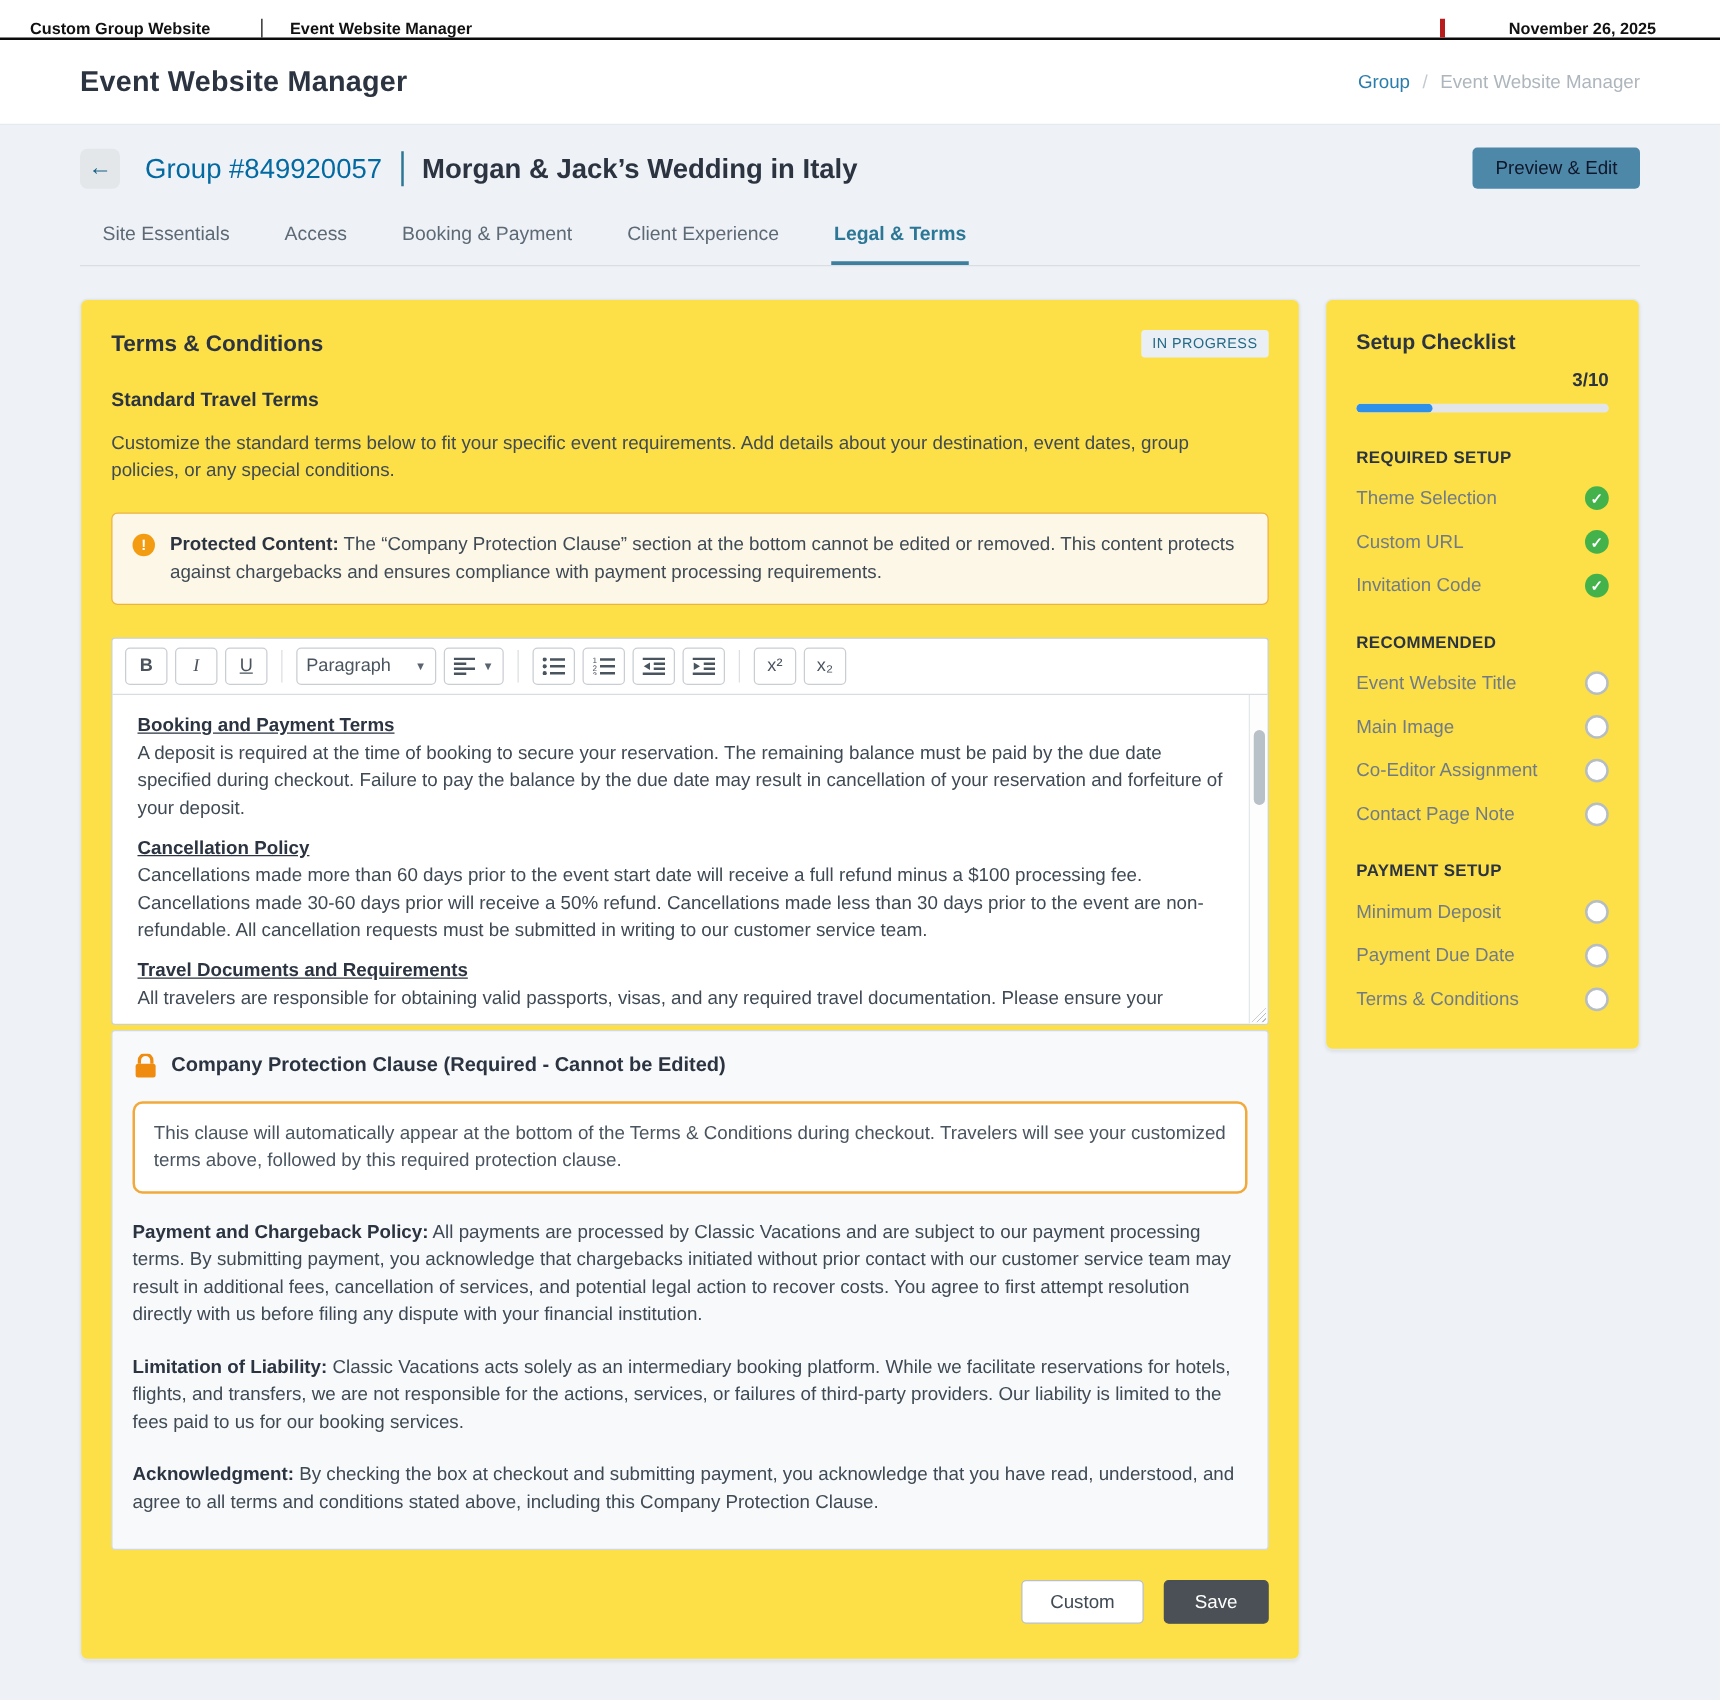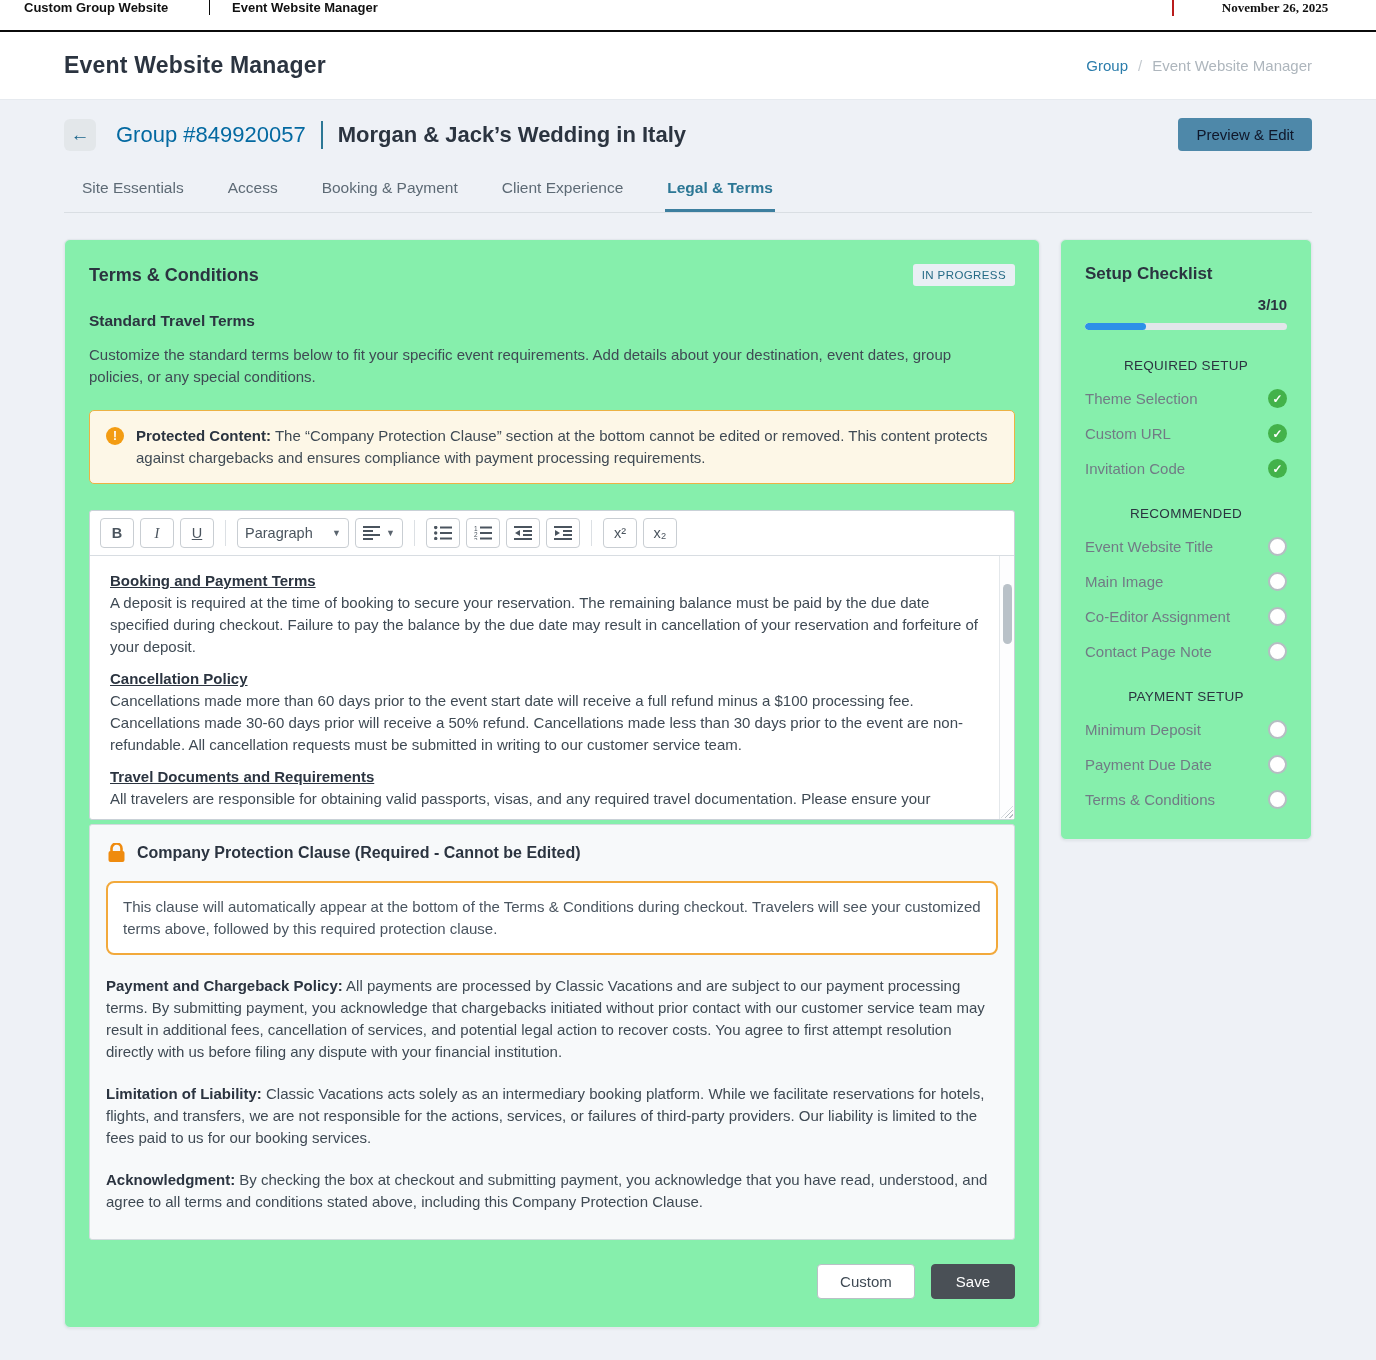--- a/index.html
+++ b/index.html
@@ -1,23 +1,23 @@
 <!DOCTYPE html>
 <html><head>
 <meta charset="utf-8">
 <style>
   * { margin:0; padding:0; box-sizing:border-box; }
   html,body { width:1376px; height:1360px; font-family:"Liberation Sans", sans-serif; background:#eef1f6; }
 
   
-  .topbar { display:flex; height:32px; background:#fff; border-bottom:2px solid #0b0b0b; align-items:flex-start; }
+  .topbar { display:flex; height:32px; background:#fff; border-bottom:2px solid #0b0b0b; align-items:flex-end; }
   .topbar-cell { display:flex; align-items:center; font-size:13px; font-weight:600; color:#111; }
   .tb1 { width:210px; padding-left:24px; border-right:1px solid #0b0b0b; }
   .tb2 { padding-left:22px; flex:1; }
-  .tb3 { width:204px; justify-content:center; border-left:2px solid #b91c1c;font-family:Liberation Serif, serif; }
+  .tb3 { width:224px; justify-content:center; border-left:4px solid #b91c1c; }
 
   
   .header { height:68px; background:#fff; display:flex; align-items:center; justify-content:space-between; padding:0 64px; border-bottom:1px solid #e6eaef; }
   .page-title { font-size:23px; font-weight:700; color:#2b3440; letter-spacing:.2px; }
   .breadcrumb { font-size:15px; display:flex; gap:10px; align-items:center; }
   .bc-link { color:#2a7cab; cursor:pointer; }
   .bc-sep { color:#c3c9cf; }
   .bc-cur { color:#aeb6bd; }
 
   
@@ -29,21 +29,21 @@
   .event-title { font-size:22px; color:#2b3440; font-weight:600; }
   .preview-btn { margin-left:auto; background:#4e88a9; color:#0f172a; border:none; border-radius:4px; font-size:15px; padding:8px 18px; cursor:pointer; font-family:inherit; }
 
   .tabs-row { display:flex; gap:40px; margin-top:20px; border-bottom:1px solid #d9dee3; padding-left:16px; }
   .tab { font-size:15.5px; color:#5d6a75; padding:8px 2px 12px; cursor:pointer; border-bottom:3px solid transparent; }
   .tab.active { color:#2c7795; font-weight:600; border-bottom-color:#3d7f9f; }
 
   .columns { display:flex; gap:20px; margin-top:26px; align-items:flex-start; }
 
   
-  .card { background:#86efac; border:1px solid #e2e7ec; border-radius:6px; box-shadow:0 1px 3px rgba(20,30,40,.07); }
+  .card { background:#fde047; border:1px solid #e2e7ec; border-radius:6px; box-shadow:0 1px 3px rgba(20,30,40,.07); }
   .main-card { width:976px; padding:24px 24px 28px; }
   .main-head { display:flex; align-items:center; justify-content:space-between; }
   .section-title { font-size:18px; font-weight:700; color:#2b3440; }
   .status-badge { background:#e9eff4; color:#256a86; font-size:11.5px; font-weight:400; letter-spacing:.4px; padding:5px 9px; border-radius:3px; }
   .subsection-title { font-size:15.5px; font-weight:700; color:#2b3440; margin-top:26px; }
   .description { font-size:15px; color:#3f4a54; line-height:22px; margin-top:14px; max-width:920px; }
 
   .warning-box { margin-top:22px; background:#fdf7e7; border:1px solid #ecb244; border-radius:5px; padding:14px 16px; display:flex; gap:12px; }
   .warn-icon { flex:0 0 18px; width:18px; height:18px; margin-top:2px; border-radius:50%; background:#f39c12; color:#fff; font-size:12px; font-weight:700; text-align:center; line-height:18px; }
   .warning-text { font-size:15px; color:#3f4a54; line-height:22px; }
@@ -81,21 +81,21 @@
   .btn-cancel { background:#fff; border:1px solid #b9c0c6; border-radius:4px; color:#3f4a54; font-size:15px; padding:8px 22px; cursor:pointer; font-family:inherit; }
   .btn-save { background:#4a5056; border:1px solid #4a5056; border-radius:4px; color:#fff; font-size:15px; padding:8px 24px; cursor:pointer; font-family:inherit; }
 
   
   .side-card { width:252px; padding:24px 24px 30px; }
   .side-title { font-size:17px; font-weight:700; color:#2b3440; }
   .side-count { text-align:right; font-size:15px; font-weight:700; color:#2b3440; margin-top:12px; }
   .progress-track { margin-top:10px; height:7px; border-radius:4px; background:#e2e6ea; overflow:hidden; }
   .progress-fill { height:7px; border-radius:4px; background:#2e90e8; }
   .cl-section { margin-top:28px; }
-  .cl-heading { font-size:13.5px; font-weight:400; color:#2b3440; letter-spacing:.3px;text-align:center; }
+  .cl-heading { font-size:13.5px; font-weight:700; color:#2b3440; letter-spacing:.3px; }
   .cl-item { display:flex; align-items:center; justify-content:space-between; margin-top:16px; }
   .cl-label { font-size:15px; color:#717b85; }
   .cl-status { width:19px; height:19px; border-radius:50%; display:flex; align-items:center; justify-content:center; }
   .cl-status.done { background:#43b24a; color:#fff; font-size:12px; font-weight:700; }
   .cl-status.done::after { content:"✓"; }
   .cl-status.todo { border:2px solid #b6bdc3; background:#fff; }
 </style>
 </head>
 <body>
 

